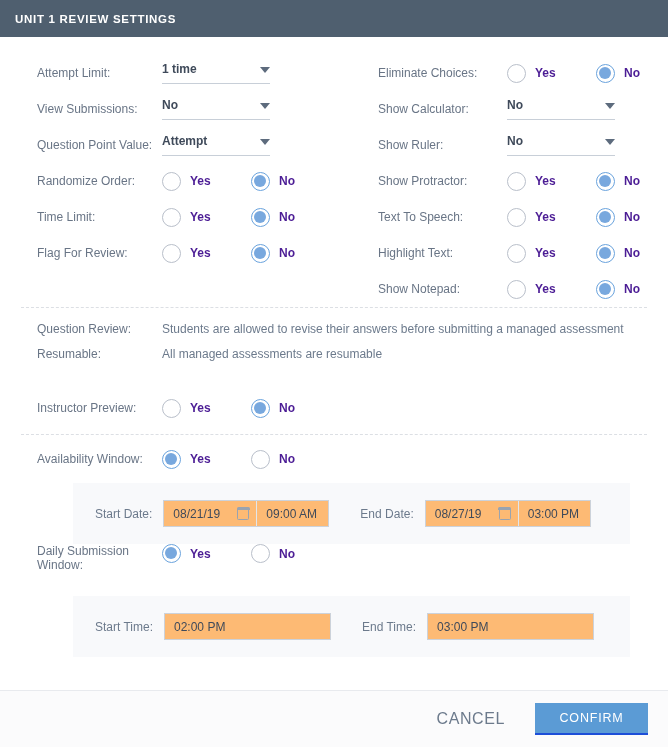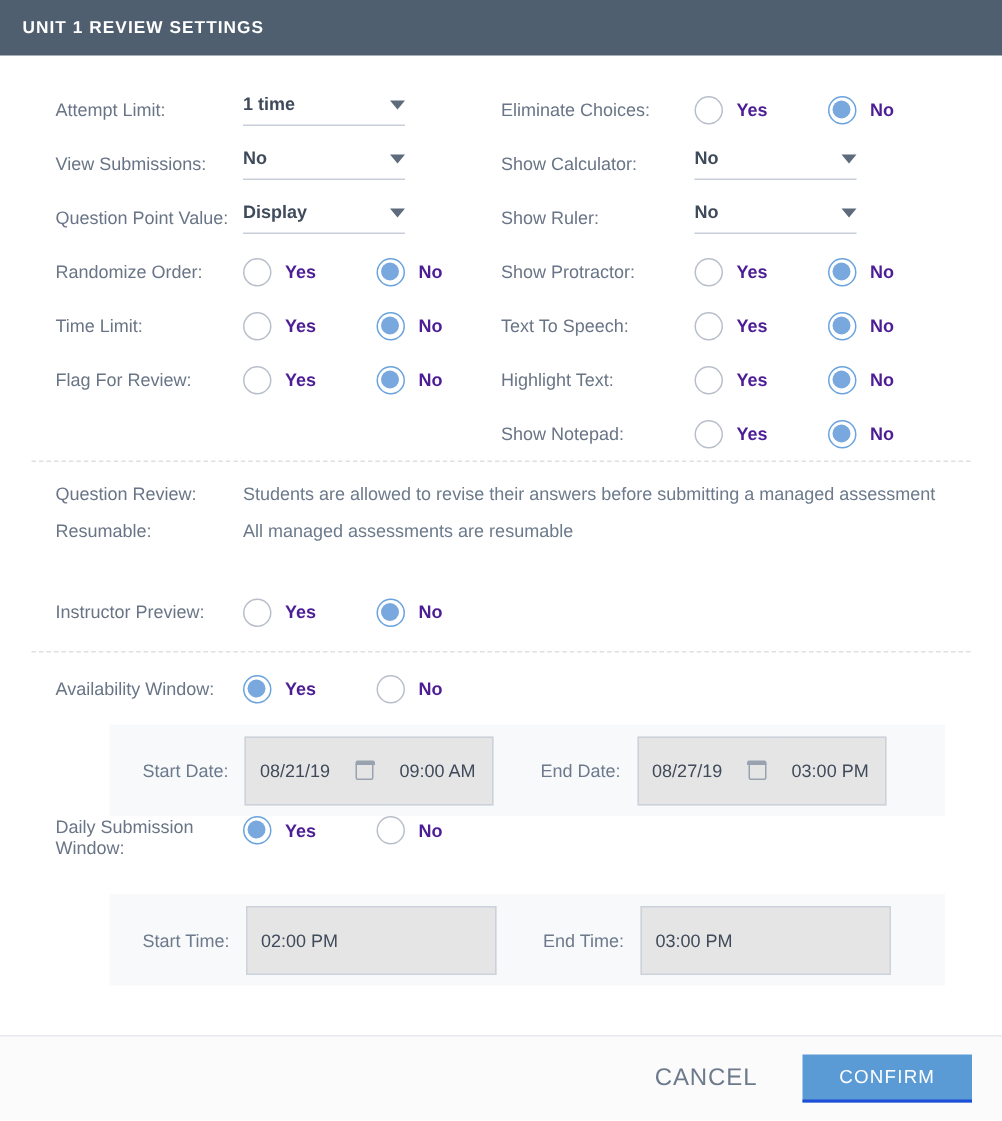--- a/index.html
+++ b/index.html
@@ -56,21 +56,21 @@
     align-items: center;
     height: 36px;
   }
 
   .lbl {
     font-size: 12px;
     color: #697586;
     flex: 0 0 auto;
   }
   .col-left .lbl { width: 125px; }
-  .col-right .lbl { width: 129px; }
+  .col-right .lbl { width: 129px; margin-left: 44px; }
 
   
   .select {
     position: relative;
     width: 108px;
     border-bottom: 1px solid #c8cfd8;
     height: 22px;
     display: flex;
     align-items: flex-start;
     cursor: pointer;
@@ -160,22 +160,22 @@
     align-items: center;
     padding-left: 22px;
   }
   .field-lbl {
     font-size: 12px;
     color: #6c7a8c;
     margin-right: 11px;
   }
   .input-box {
     border: 1px solid #ccd2da;
-    background: #e5e5e5;
-    height: 46px;
+    background: #fdba74;
+    height: 27px;
     display: flex;
     align-items: center;
   }
   .input-seg {
     display: flex;
     align-items: center;
     height: 100%;
     padding: 0 9px;
     font-size: 12px;
     color: #3f4a5a;
@@ -260,21 +260,21 @@
         <span class="lbl">View Submissions:</span>
         <div class="select">
           <span class="select-value">No</span>
           <span class="caret"></span>
         </div>
       </div>
 
       <div class="row">
         <span class="lbl">Question Point Value:</span>
         <div class="select">
-          <span class="select-value">Display</span>
+          <span class="select-value">Attempt</span>
           <span class="caret"></span>
         </div>
       </div>
 
       <div class="row">
         <span class="lbl">Randomize Order:</span>
         <div class="radio-group">
           <div class="radio-opt rg-a">
             <span class="radio"></span>
             <span class="radio-lbl">Yes</span>

